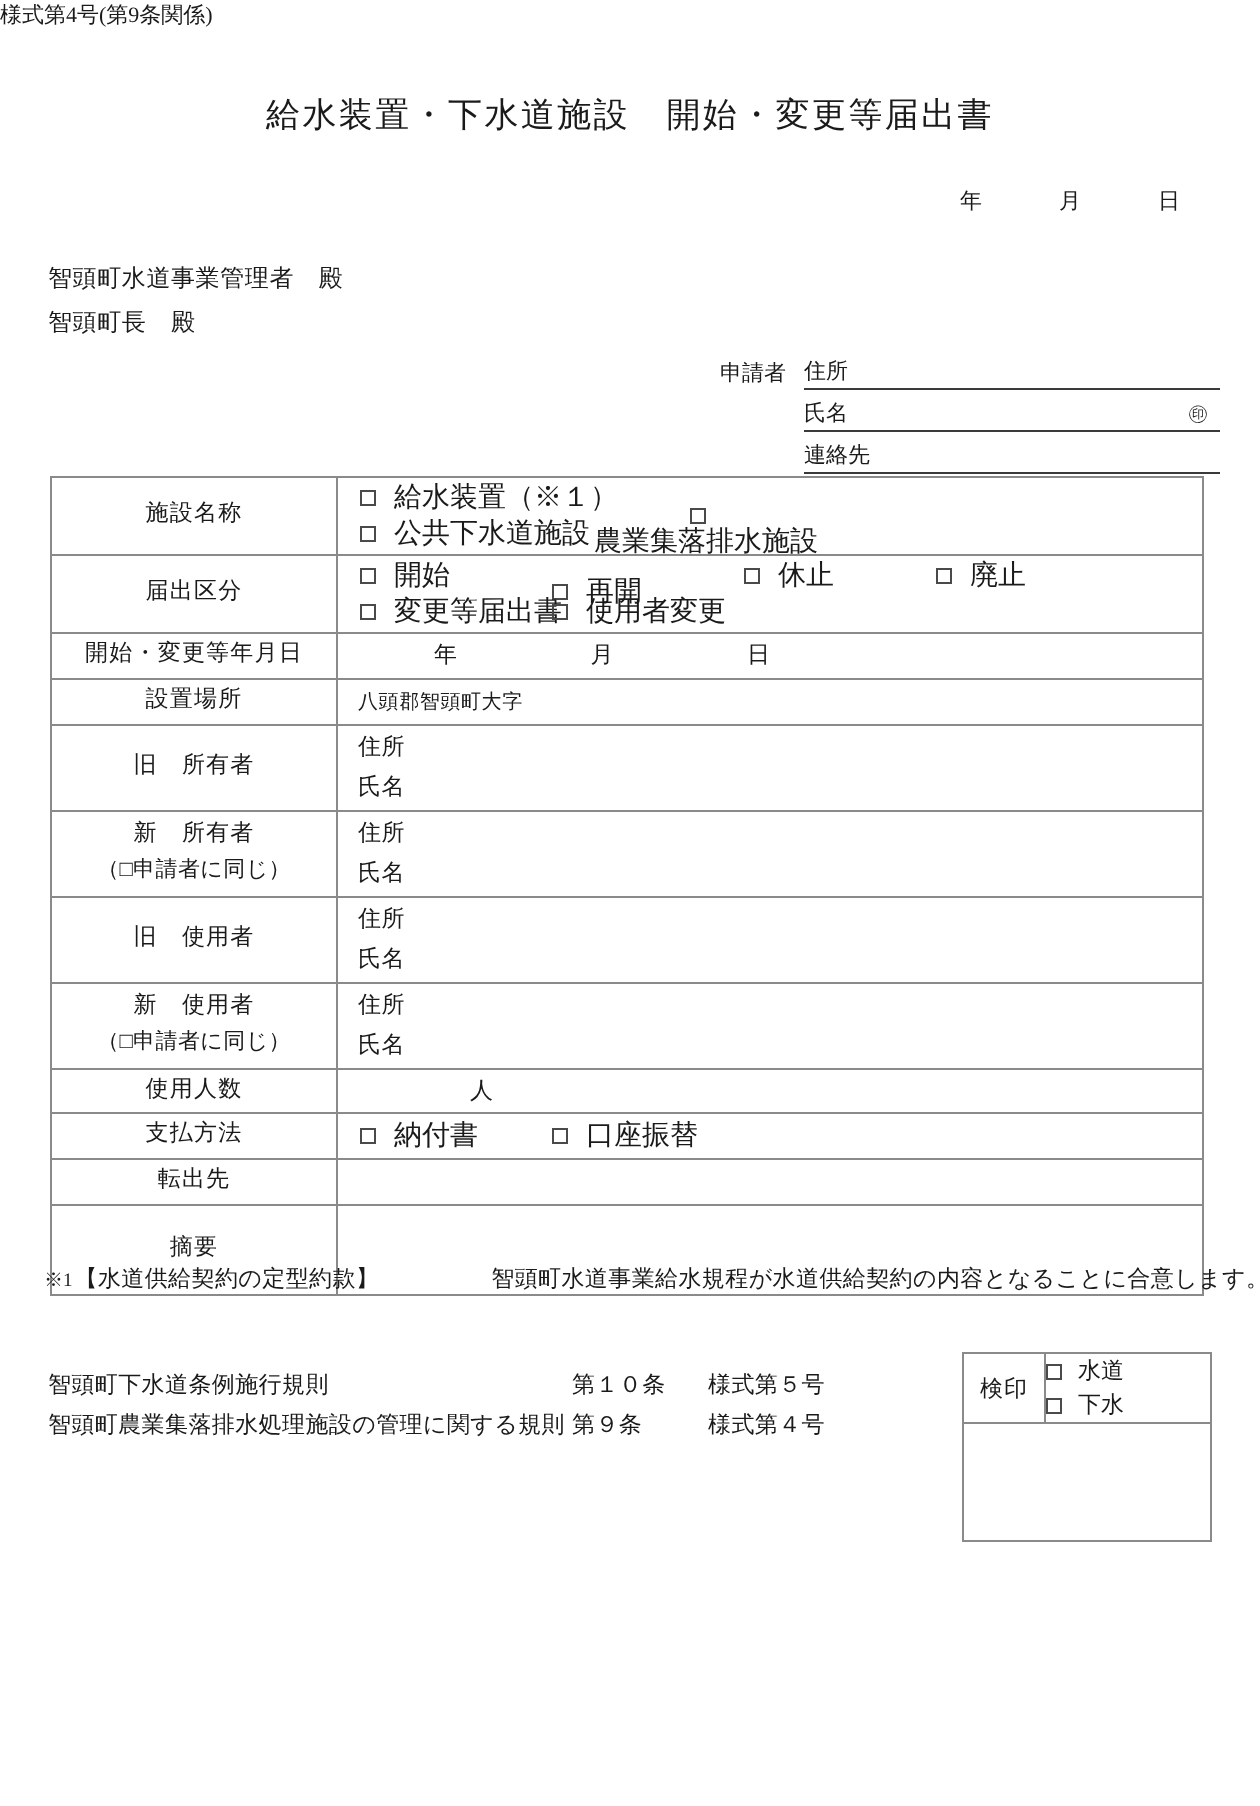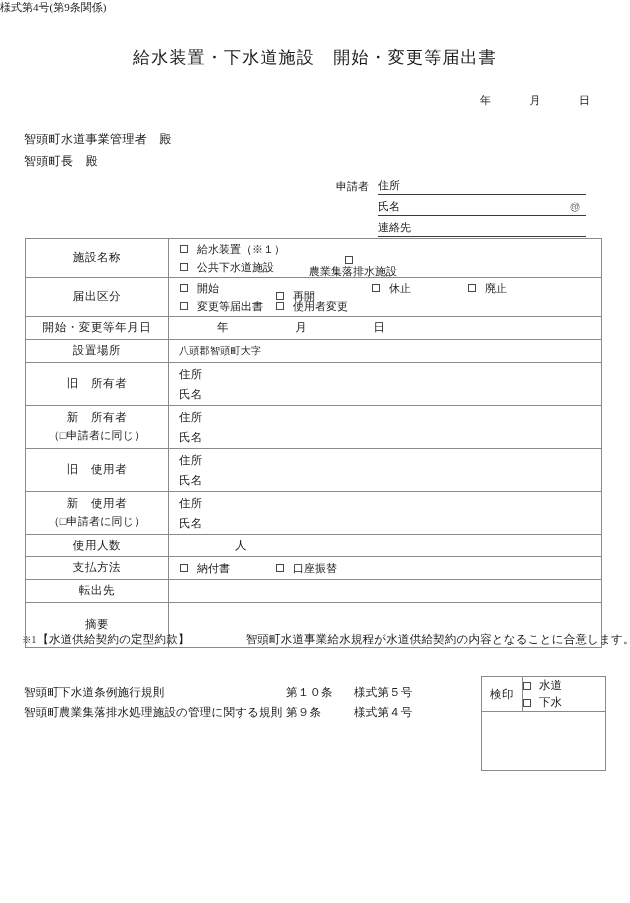--- a/index.html
+++ b/index.html
@@ -50,21 +50,21 @@
     font-size: 12px;
     white-space: nowrap;
     letter-spacing: 0.3px;
   }
   .addressee-1 { top: 131px; }
   .addressee-2 { top: 153px; text-align: right; }
 
   
   .applicant {
     position: absolute;
-    left: 336px;
+    left: 360px;
     top: 174px;
     width: 250px;
   }
   .applicant-row {
     position: relative;
     height: 21px;
     display: flex;
     align-items: flex-end;
   }
   .applicant-title {
@@ -130,21 +130,21 @@
   .cb-row {
     display: flex;
     align-items: center;
     height: 18px;
     padding-left: 5px;
   }
   .cb {
     display: inline-flex;
     align-items: center;
     white-space: nowrap;
-    font-size: 11px;
+    font-size: 14px;
   }
   .box {
     display: inline-block;
     width: 8px;
     height: 8px;
     border: 1px solid #4a4a4a;
     margin-right: 9px;
     box-sizing: border-box;
     flex: none;
   }

